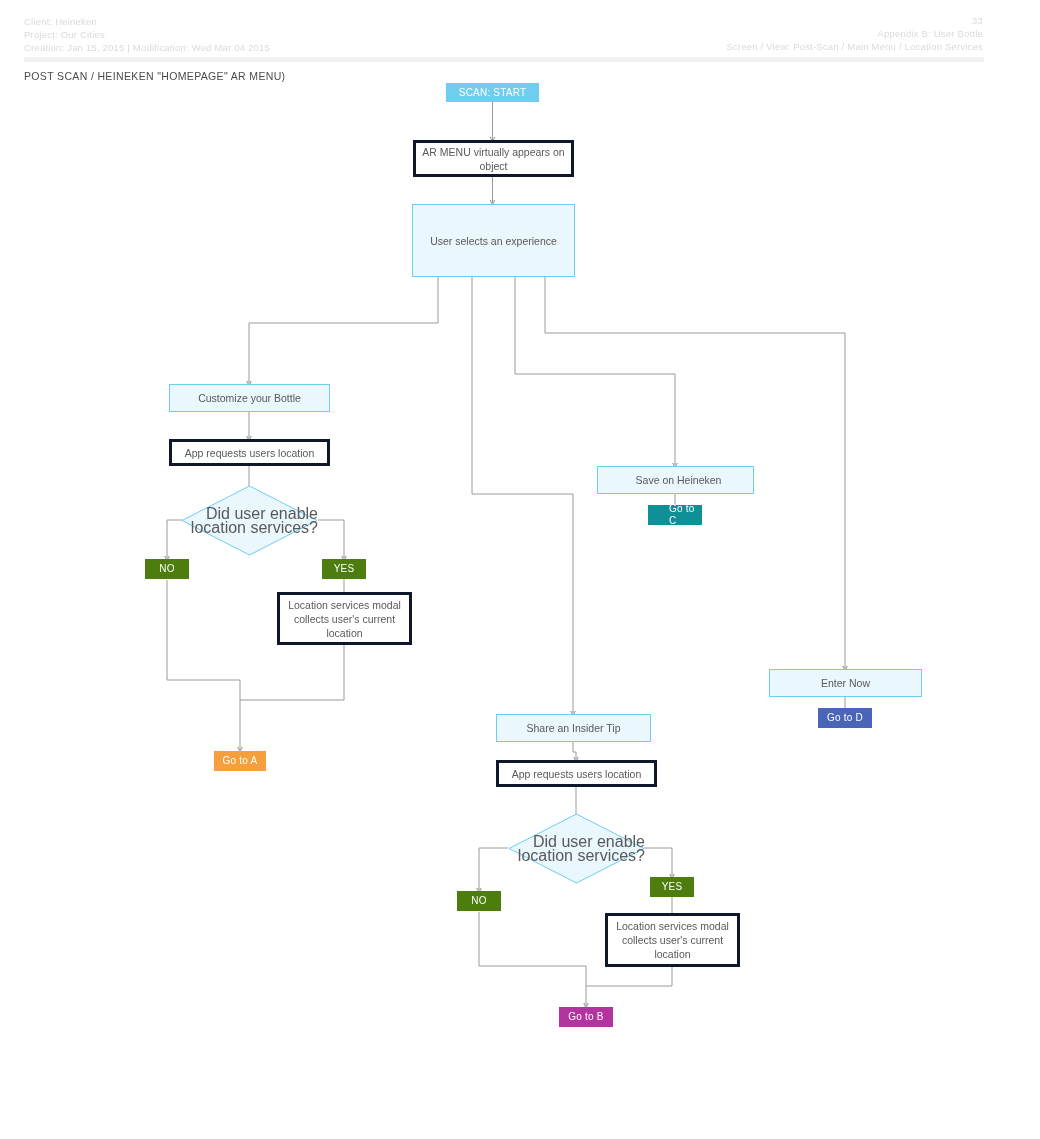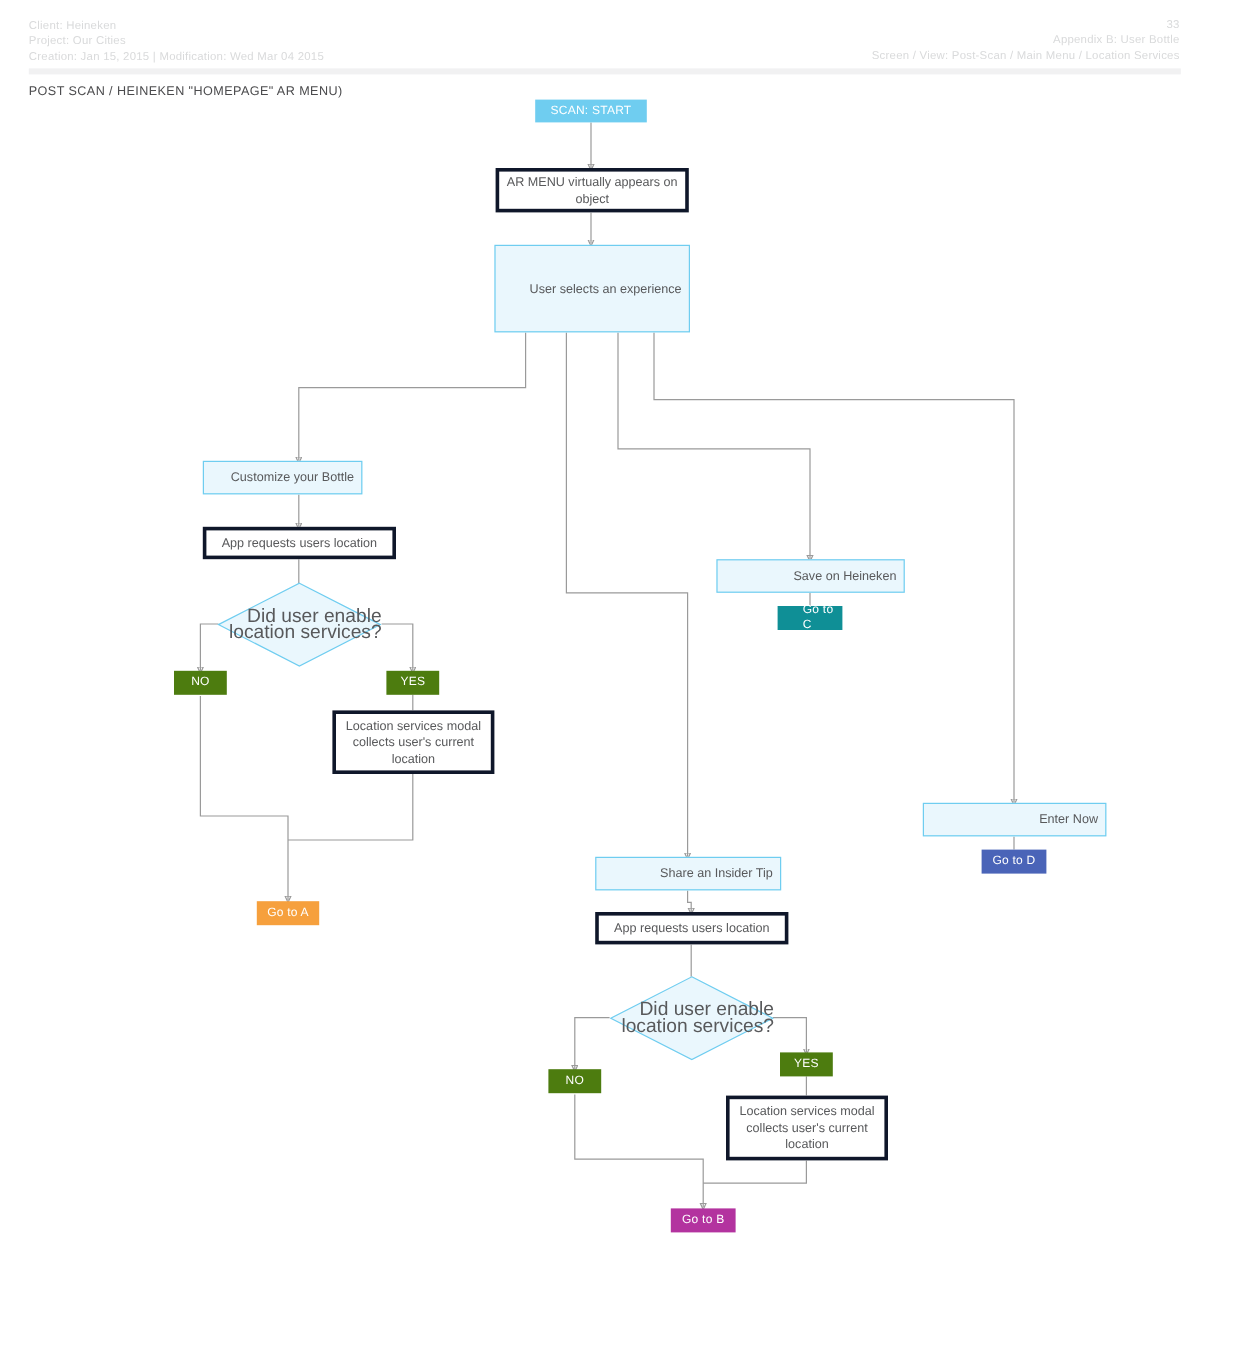--- a/index.html
+++ b/index.html
@@ -90,21 +90,20 @@
     padding: 2px 6px;
   }
   .node.plain {
     background: #ffffff;
     border: 3px solid #0f172a;
     text-align: center;
   }
   .node.blue {
     background: #eaf7fd;
     border: 1px solid #6fcdf0;
-    justify-content: flex-end;
   }
   .badge {
     position: absolute;
     box-sizing: border-box;
     display: flex;
     align-items: center;
     justify-content: center;
     font-size: 10px;
     line-height: 12px;
     color: #ffffff;
@@ -214,21 +213,21 @@
   </div>
 
   <div class="node plain" style="left:413px; top:140px; width:161px; height:37px;">
     <span>AR MENU virtually appears on object</span>
   </div>
 
   <div class="node blue" style="left:412px; top:204px; width:163px; height:73px;">
     <span>User selects an experience</span>
   </div>
 
-  <div class="node blue" style="left:169px; top:384px; width:133px; height:28px;">
+  <div class="node blue" style="left:169px; top:384px; width:161px; height:28px;">
     <span>Customize your Bottle</span>
   </div>
 
   <div class="node plain" style="left:169px; top:439px; width:161px; height:27px;">
     <span>App requests users location</span>
   </div>
 
   <div class="diamond" style="left:181px; top:485px; width:137px; height:71px;">
     <svg width="137" height="71">
       <polygon points="68.5,1 136,35.5 68.5,70 1,35.5" fill="#eaf7fd" stroke="#6fcdf0" stroke-width="1"></polygon>

